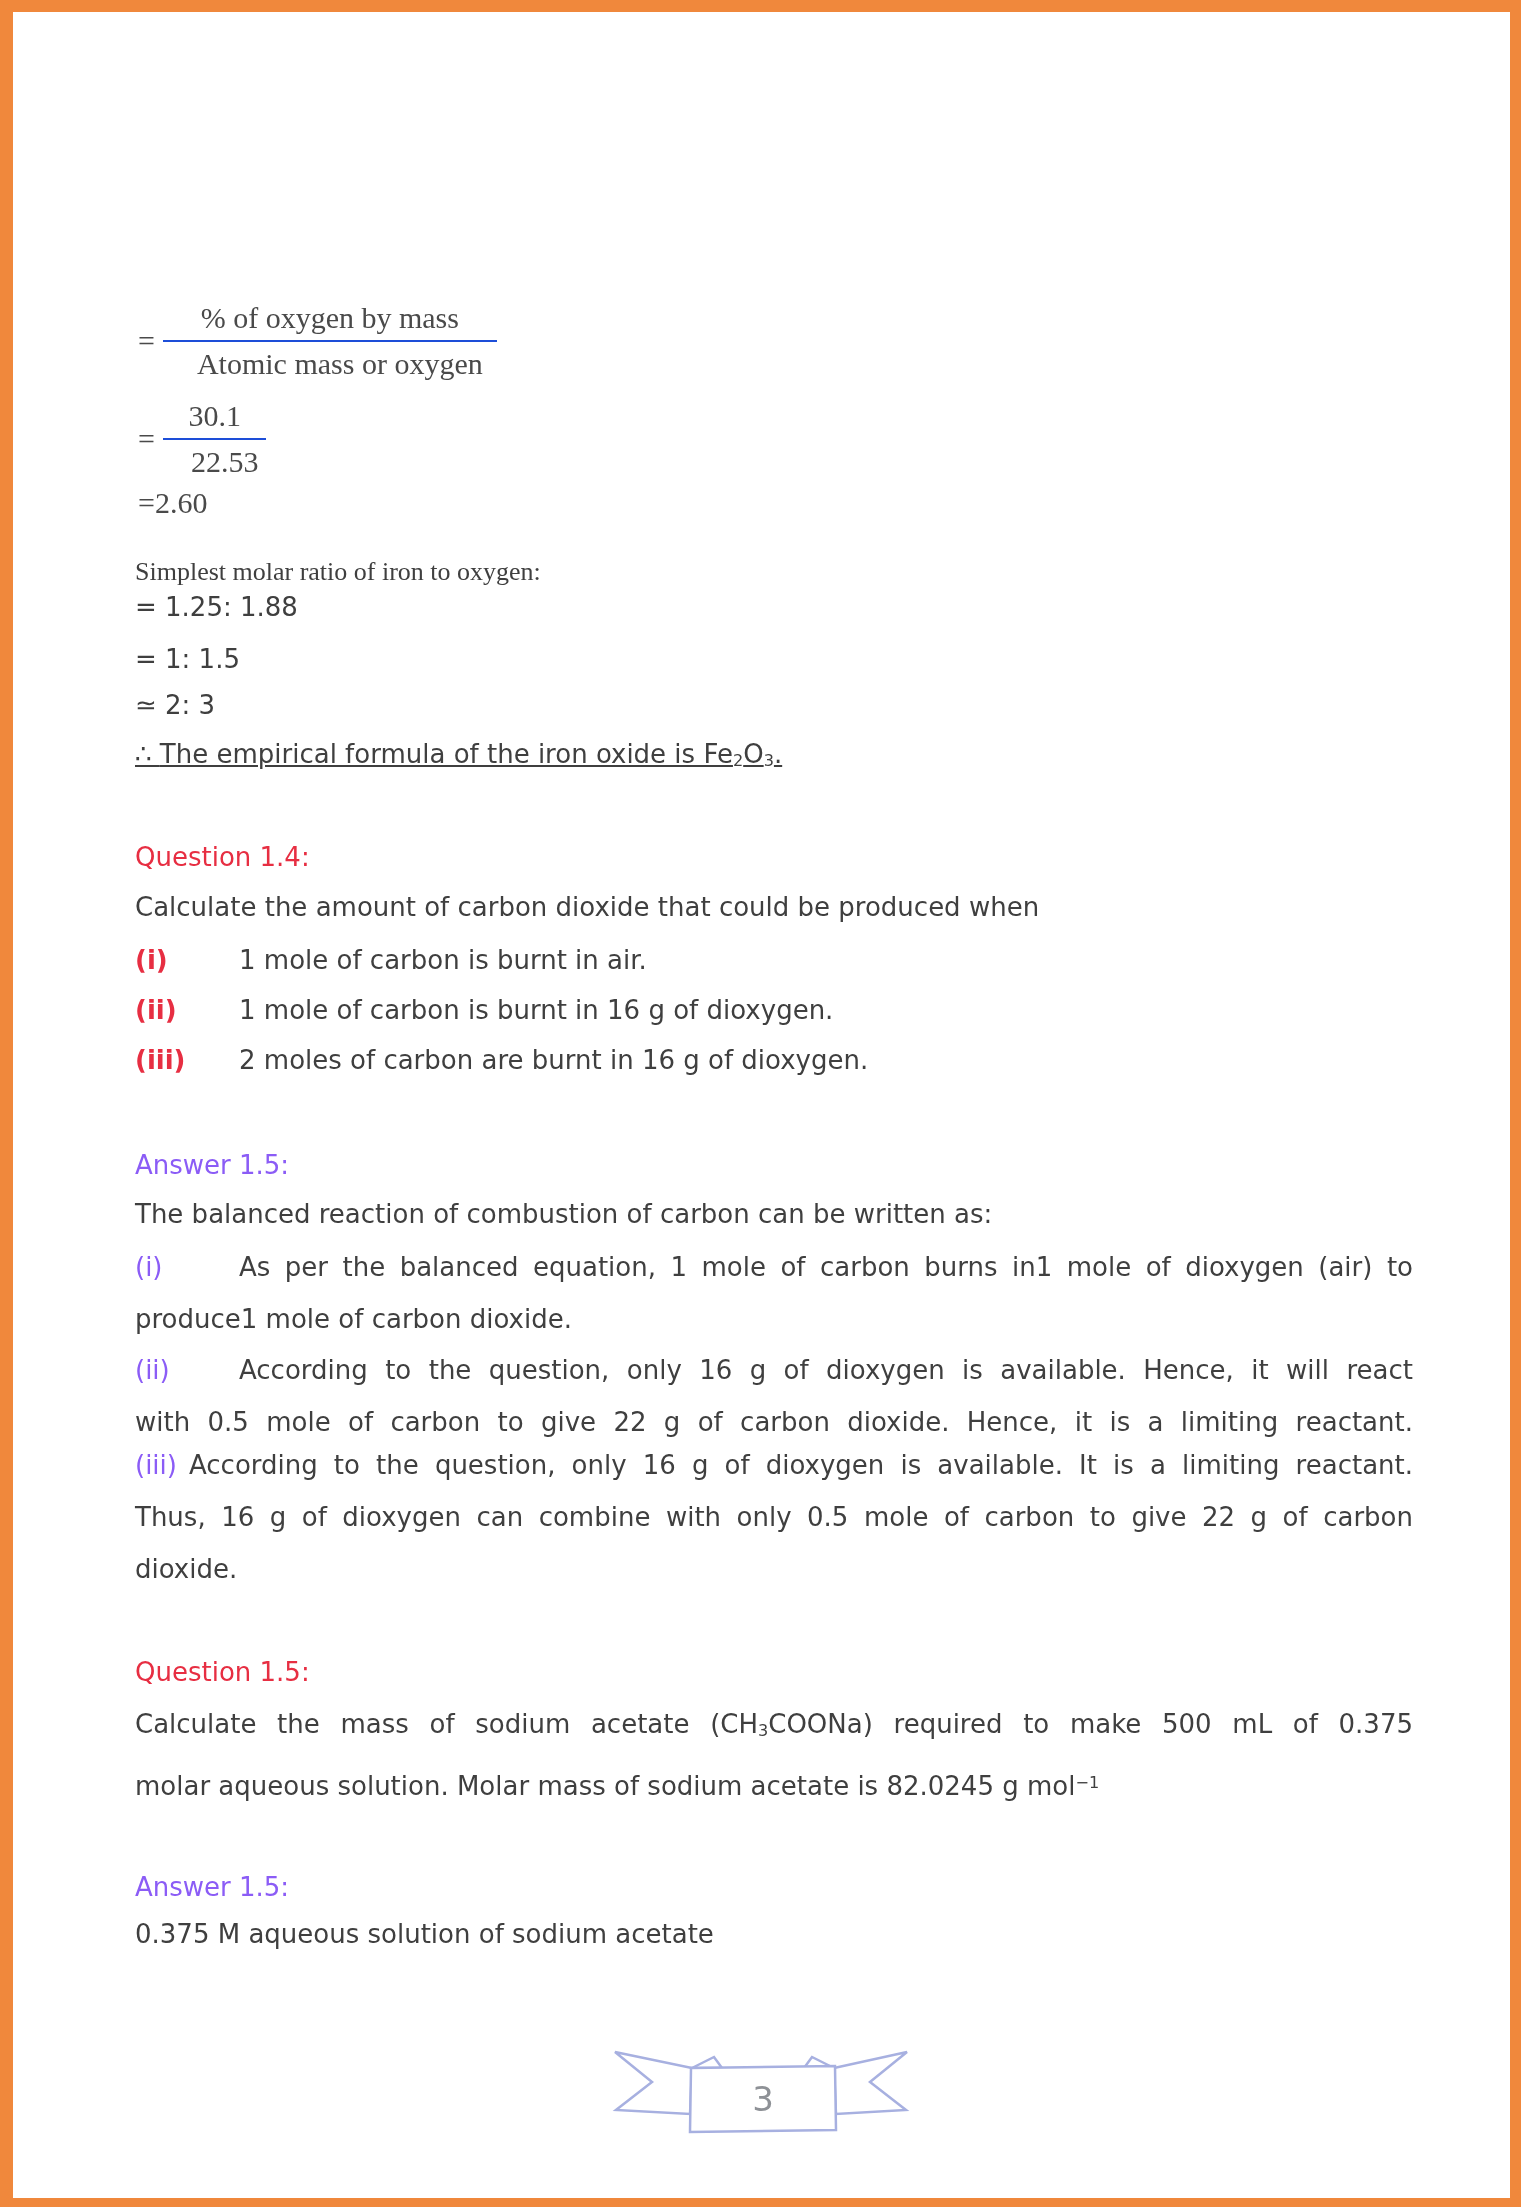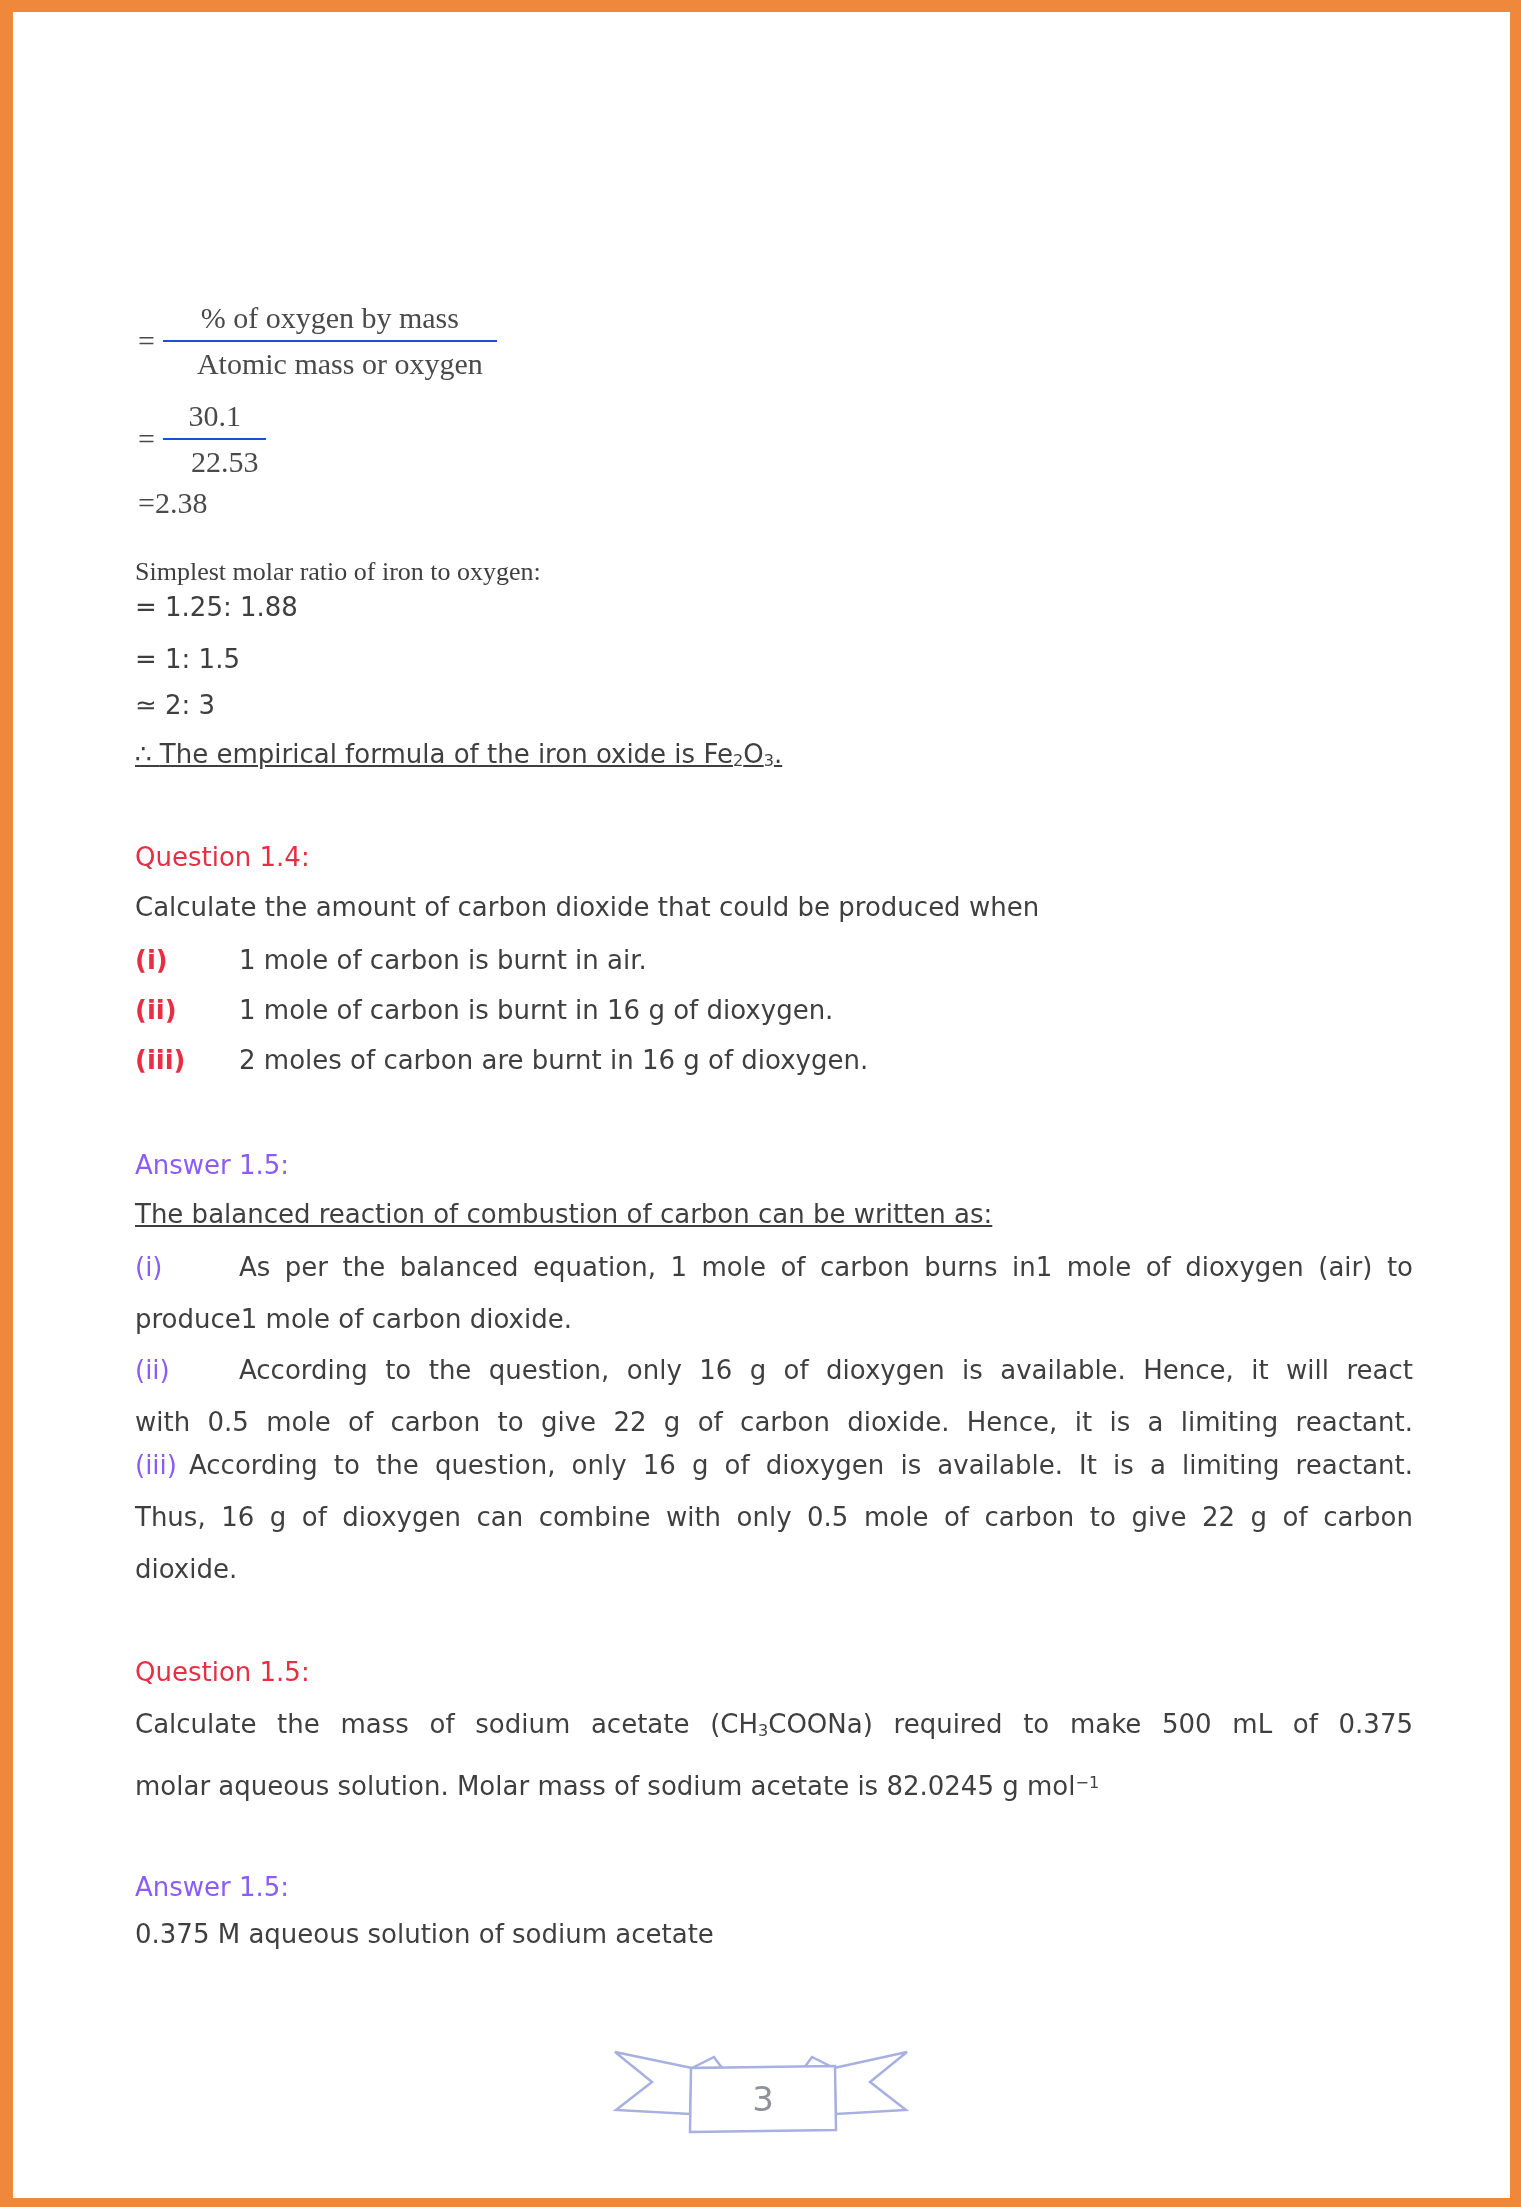--- a/index.html
+++ b/index.html
@@ -66,21 +66,21 @@
   </div>
 
   <div class="math frac-row" style="top:398px;">
     <span class="frac-eq">=</span>
     <span class="frac small">
       <span class="num" style="display:block;">30.1</span>
       <span class="den" style="display:block;">22.53</span>
     </span>
   </div>
 
-  <div class="math" style="top:486px;">=2.38</div>
+  <div class="math" style="top:486px;">=2.60</div>
 
   <div class="blk line" style="top:546px;font-family:Liberation Serif, serif;">Simplest molar ratio of iron to oxygen:</div>
   <div class="blk line" style="top:581px;">= 1.25: 1.88</div>
   <div class="blk line" style="top:633px;">= 1: 1.5</div>
   <div class="blk line" style="top:679px;">≃ 2: 3</div>
 
   <div class="blk line" style="top:728px;text-decoration:underline;">
     <span>∴ </span><span>The empirical formula of the iron oxide is Fe</span><sub>2</sub><span>O</span><sub>3</sub><span>.</span>
   </div>
 
@@ -91,21 +91,21 @@
     <span class="marker red">(i)</span><span>1 mole of carbon is burnt in air.</span>
   </div>
   <div class="blk line q-list" style="top:984px;">
     <span class="marker red">(ii)</span><span>1 mole of carbon is burnt in 16 g of dioxygen.</span>
   </div>
   <div class="blk line q-list" style="top:1034px;">
     <span class="marker red">(iii)</span><span>2 moles of carbon are burnt in 16 g of dioxygen.</span>
   </div>
 
   <div class="blk heading green" style="top:1139px;">Answer 1.5:</div>
-  <div class="blk line" style="top:1188px;text-decoration:underline;">The balanced reaction of combustion of carbon can be written as:</div>
+  <div class="blk line" style="top:1188px;">The balanced reaction of combustion of carbon can be written as:</div>
 
   <div class="blk para a-para" style="top:1241px;">
     <div class="pline jline"><span class="marker green">(i)</span><span>As per the balanced equation, 1 mole of carbon burns in1 mole of dioxygen (air) to</span></div>
     <div class="pline">produce1 mole of carbon dioxide.</div>
   </div>
 
   <div class="blk para a-para" style="top:1344px;">
     <div class="pline jline"><span class="marker green">(ii)</span><span>According to the question, only 16 g of dioxygen is available. Hence, it will react</span></div>
     <div class="pline jline">with 0.5 mole of carbon to give 22 g of carbon dioxide. Hence, it is a limiting reactant.</div>
   </div>

